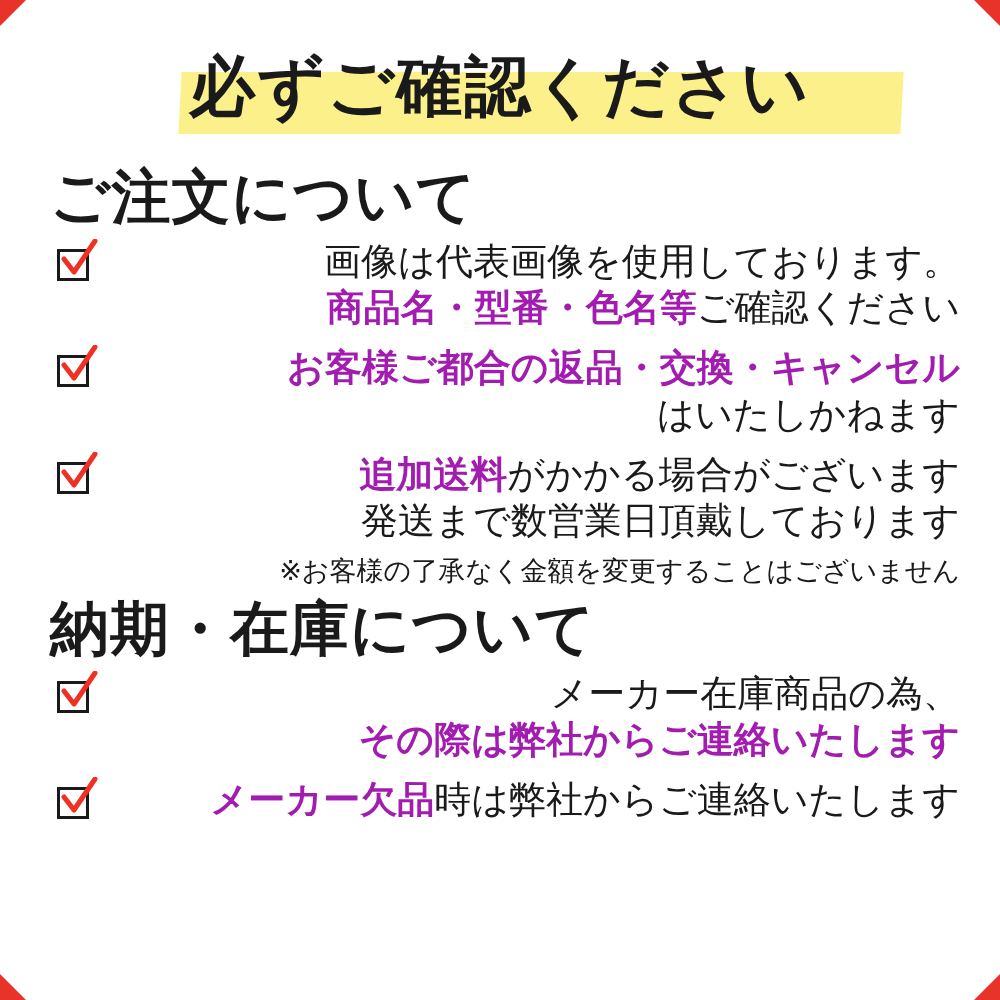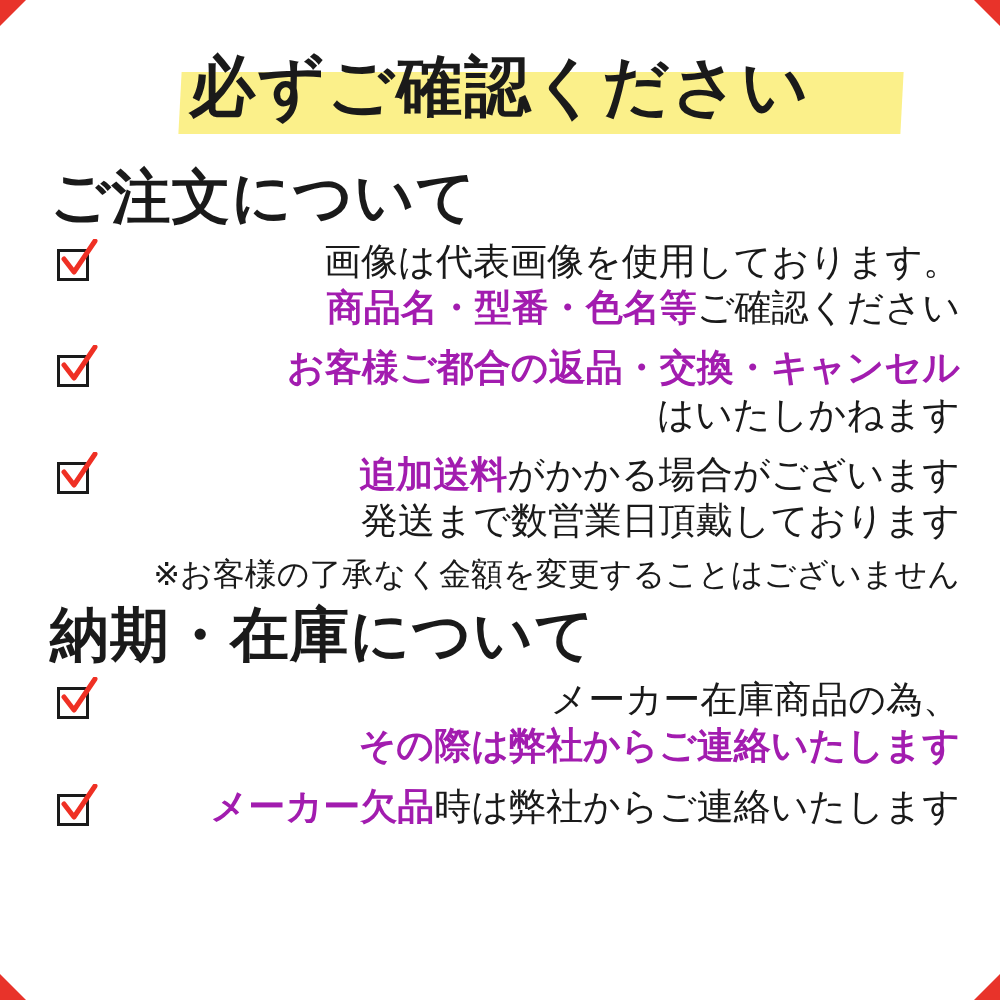--- a/index.html
+++ b/index.html
@@ -122,21 +122,21 @@
   }
   .line {
     font-size: 37px;
     line-height: 1.25;
     color: #1a1a1a;
     letter-spacing: 0px;
     white-space: nowrap;
     text-align: right;
   }
   .line.small {
-    font-size: 32px;
+    font-size: 27px;
     letter-spacing: 0px;
   }
   .red {
     color: #a21caf;
     font-weight: bold;
   }
   .blk {
     color: #1a1a1a;
   }
   .note {

